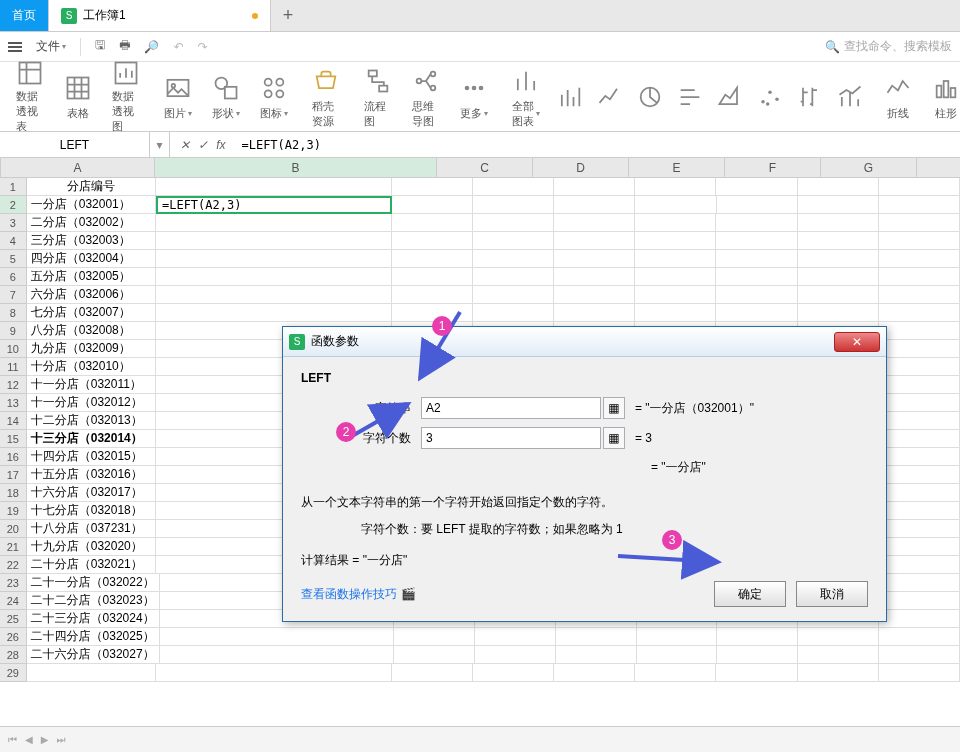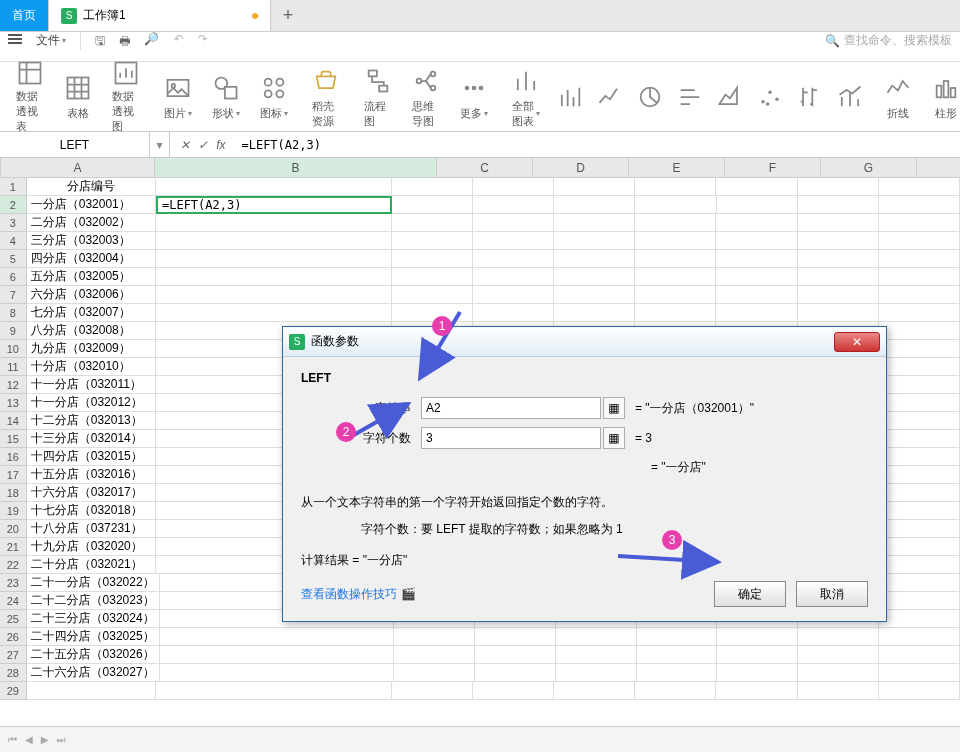--- a/index.html
+++ b/index.html
@@ -8,21 +8,21 @@
 
 .tab-bar { height: 32px; background: #e8e8e8; display: flex; align-items: stretch; border-bottom: 1px solid #ccc; }
 .tab { display: flex; align-items: center; padding: 0 12px; border-right: 1px solid #ccc; cursor: pointer; gap: 6px; }
 .tab.home { background: #0d9bf2; color: #fff; }
 .tab.active { background: #fff; }
 .tab-icon-s { width: 16px; height: 16px; background: #27ae60; color: #fff; display: inline-flex; align-items: center; justify-content: center; font-size: 10px; border-radius: 2px; }
 .tab-dot { width: 6px; height: 6px; background: #f5a623; border-radius: 50%; margin-left: 120px; }
 .tab-add { padding: 0 12px; display: flex; align-items: center; font-size: 18px; color: #666; cursor: pointer; }
 
 
-.menu-row { height: 30px; display: flex; align-items: flex-start; border-bottom: 1px solid #e0e0e0; padding: 0 8px; gap: 14px; }
+.menu-row { height: 30px; display: flex; align-items: center; border-bottom: 1px solid #e0e0e0; padding: 0 8px; gap: 14px; }
 .menu-btn { display: flex; align-items: center; gap: 2px; cursor: pointer; color: #444; }
 .hamburger { display: inline-block; width: 14px; }
 .hamburger span { display: block; height: 2px; background: #555; margin: 2px 0; }
 .menu-divider { width: 1px; height: 18px; background: #ddd; }
 .menu-tabs { display: flex; gap: 6px; margin-left: 8px; }
 .menu-tab { padding: 4px 8px; cursor: pointer; color: #444; }
 .menu-tab.active { background: #27ae60; color: #fff; border-radius: 3px; }
 .search-hint { margin-left: auto; color: #aaa; display: flex; align-items: center; gap: 4px; }
 
 
@@ -520,21 +520,21 @@
         <div class="cell" style="width: 96px;"></div>
         <div class="cell" style="width: 96px;"></div>
         <div class="cell" style="width: 96px;"></div>
         <div class="cell" style="width: 96px;"></div>
         <div class="cell" style="width: 96px;"></div>
         <div class="cell" style="width: 96px;"></div>
         <div class="cell" style="width: 96px;"></div>
       </div>
       <div class="row">
         <div class="row-header">15</div>
-        <div class="cell" style="width: 154px;">十三分店（032014）</div>
+        <div class="cell" style="width: 154px; font-weight: bold;">十三分店（032014）</div>
         <div class="cell" style="width: 282px;"></div>
         <div class="cell" style="width: 96px;"></div>
         <div class="cell" style="width: 96px;"></div>
         <div class="cell" style="width: 96px;"></div>
         <div class="cell" style="width: 96px;"></div>
         <div class="cell" style="width: 96px;"></div>
         <div class="cell" style="width: 96px;"></div>
         <div class="cell" style="width: 96px;"></div>
       </div>
       <div class="row">
@@ -653,32 +653,20 @@
         <div class="cell" style="width: 96px;"></div>
         <div class="cell" style="width: 96px;"></div>
         <div class="cell" style="width: 96px;"></div>
         <div class="cell" style="width: 96px;"></div>
         <div class="cell" style="width: 96px;"></div>
         <div class="cell" style="width: 96px;"></div>
       </div>
       <div class="row">
         <div class="row-header">26</div>
         <div class="cell" style="width: 154px;">二十四分店（032025）</div>
-        <div class="cell" style="width: 282px;"></div>
-        <div class="cell" style="width: 96px;"></div>
-        <div class="cell" style="width: 96px;"></div>
-        <div class="cell" style="width: 96px;"></div>
-        <div class="cell" style="width: 96px;"></div>
-        <div class="cell" style="width: 96px;"></div>
-        <div class="cell" style="width: 96px;"></div>
-        <div class="cell" style="width: 96px;"></div>
-      </div>
-      <div class="row">
-        <div class="row-header">27</div>
-        <div class="cell" style="width: 154px;">二十五分店（032026）</div>
         <div class="cell" style="width: 282px;"></div>
         <div class="cell" style="width: 96px;"></div>
         <div class="cell" style="width: 96px;"></div>
         <div class="cell" style="width: 96px;"></div>
         <div class="cell" style="width: 96px;"></div>
         <div class="cell" style="width: 96px;"></div>
         <div class="cell" style="width: 96px;"></div>
         <div class="cell" style="width: 96px;"></div>
       </div>
       <div class="row">

